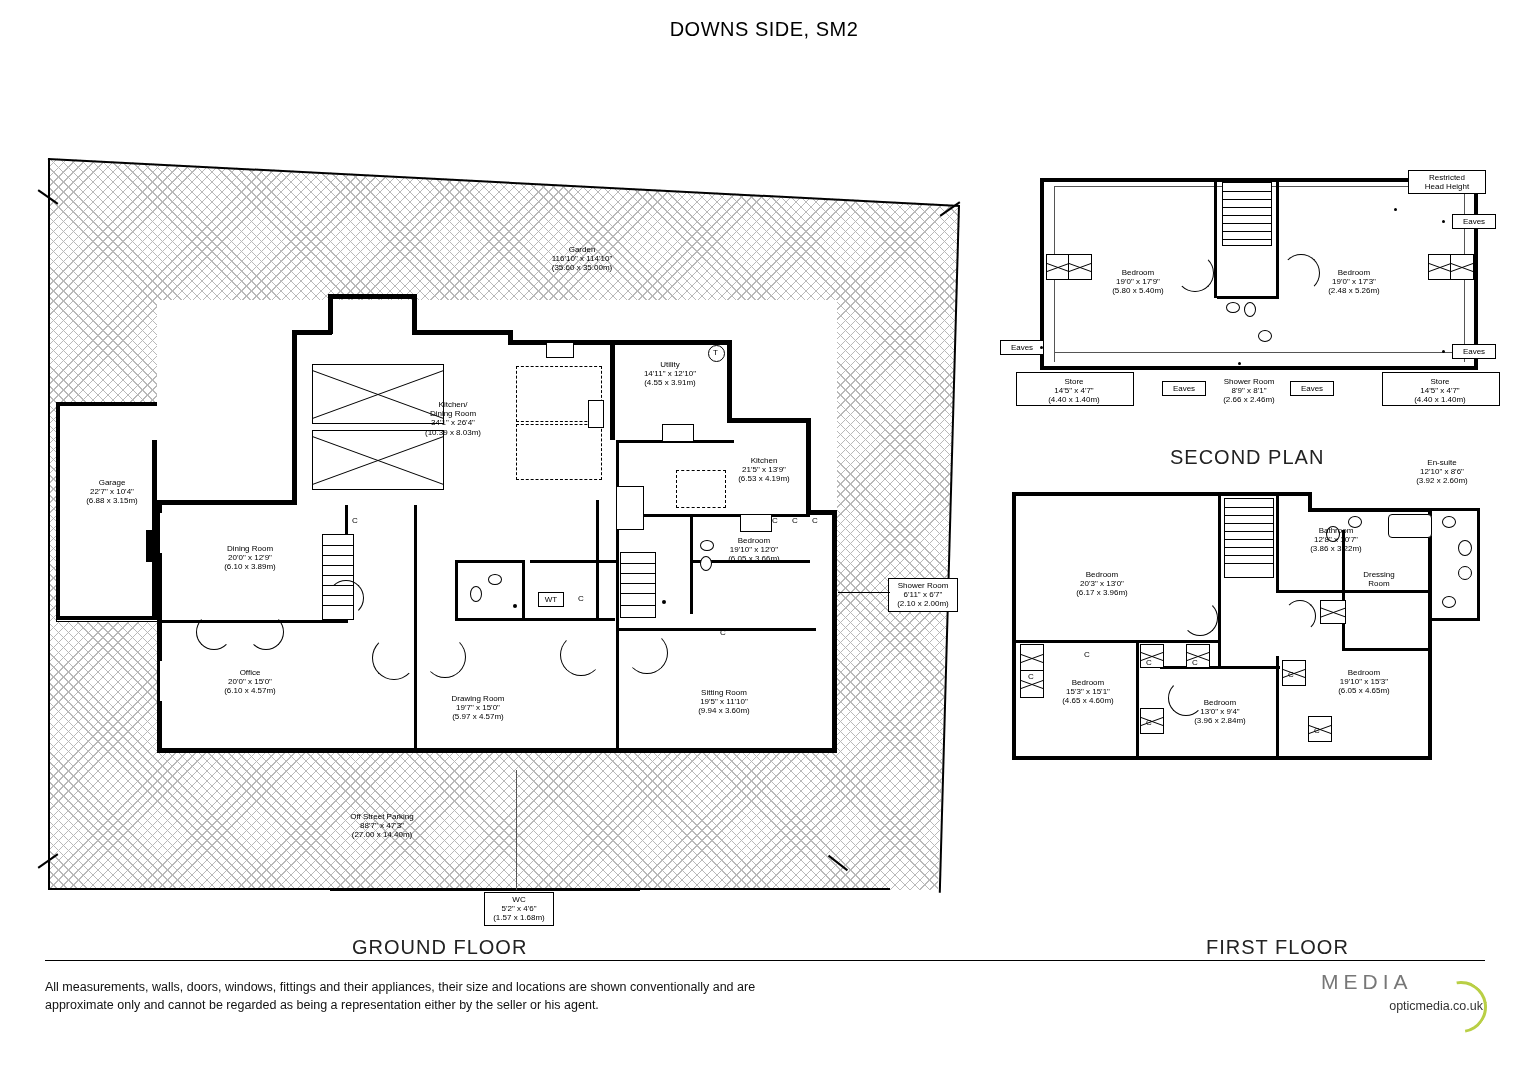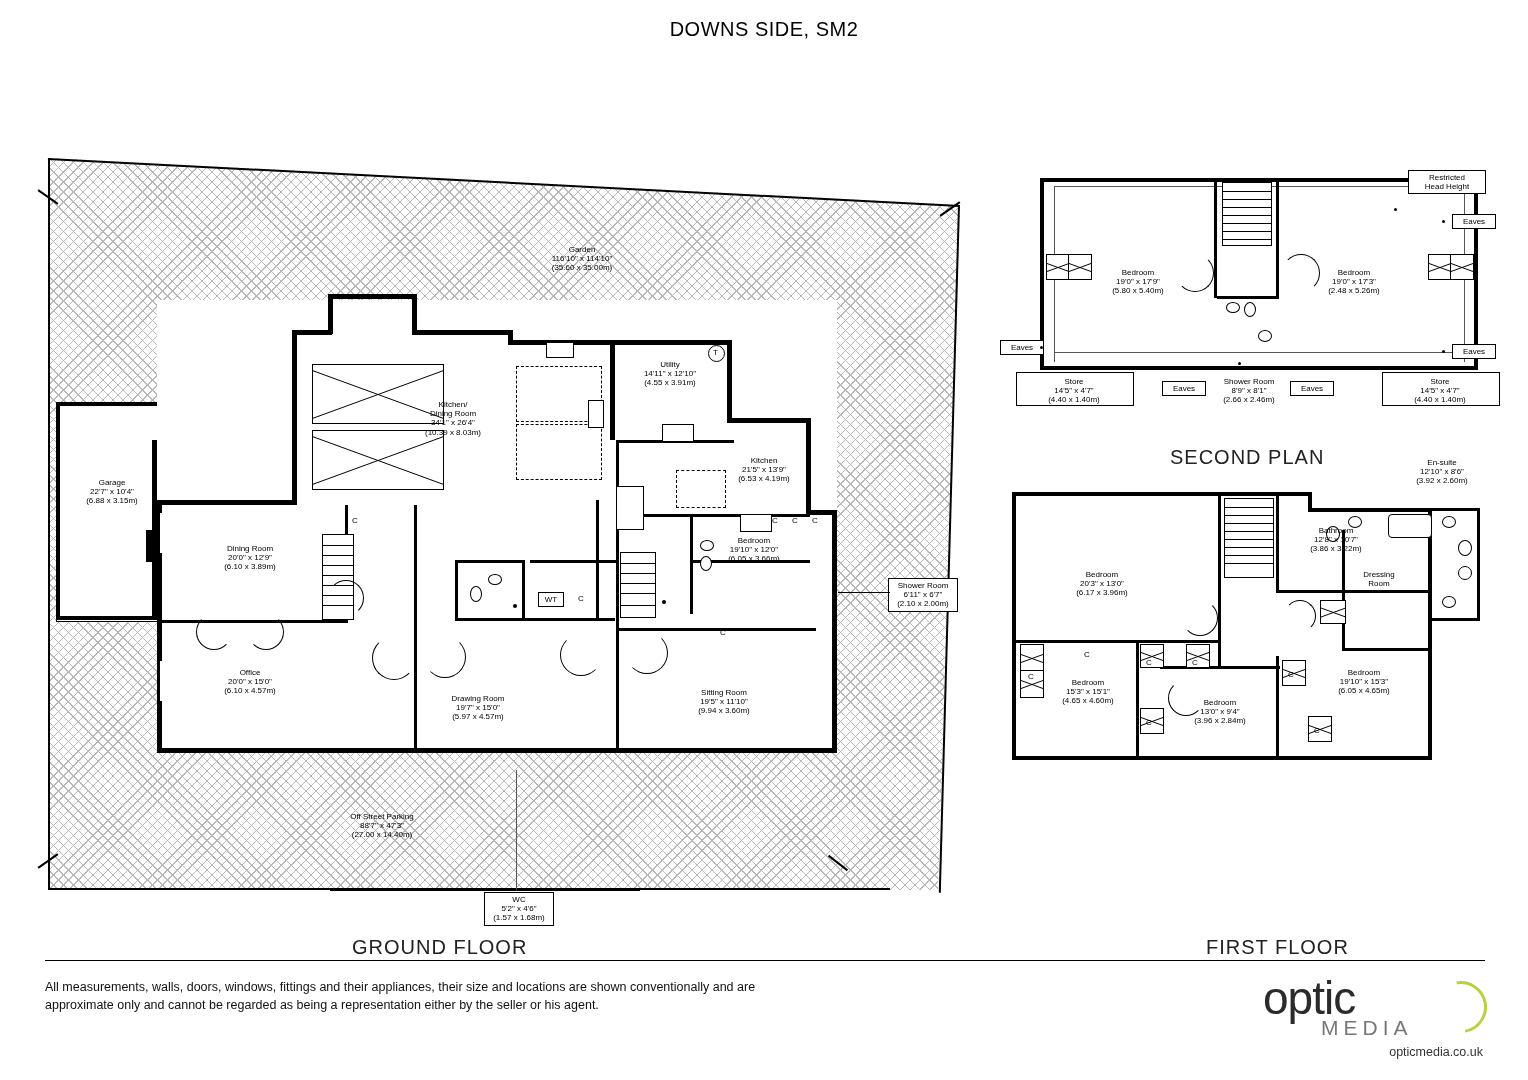--- a/index.html
+++ b/index.html
@@ -439,17 +439,16 @@
   <div class="lbl" style="left:320px;top:256px;width:14px;">C</div>
   <div class="lbl" style="left:152px;top:248px;width:14px;">C</div>
   <div class="lbl" style="left:34px;top:202px;width:14px;">C</div>
 
   <div class="floorcap" style="left:216px;top:466px;">FIRST FLOOR</div>
 </div>
 
 <div id="footer-rule"></div>
 <div id="disclaimer">All measurements, walls, doors, windows, fittings and their appliances, their size and locations are shown conventionally and are approximate only and cannot be regarded as being a representation either by the seller or his agent.</div>
 <div id="logo">
-  <div class="optic">optic</div>
   <div class="media">MEDIA</div>
   <div class="url">opticmedia.co.uk</div>
   <div class="swoosh"></div>
 </div>
 
 </body></html>

